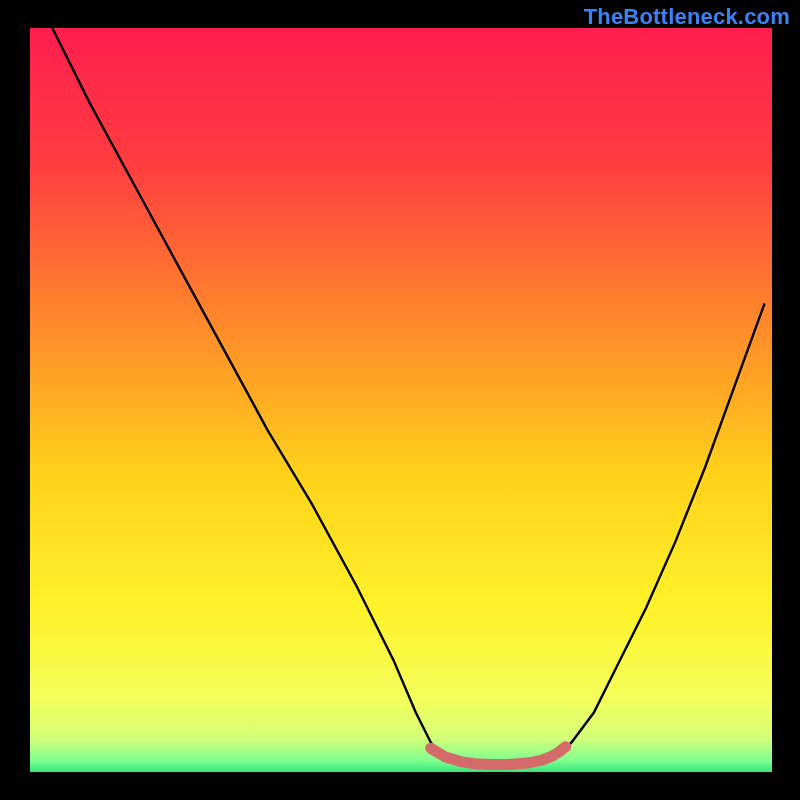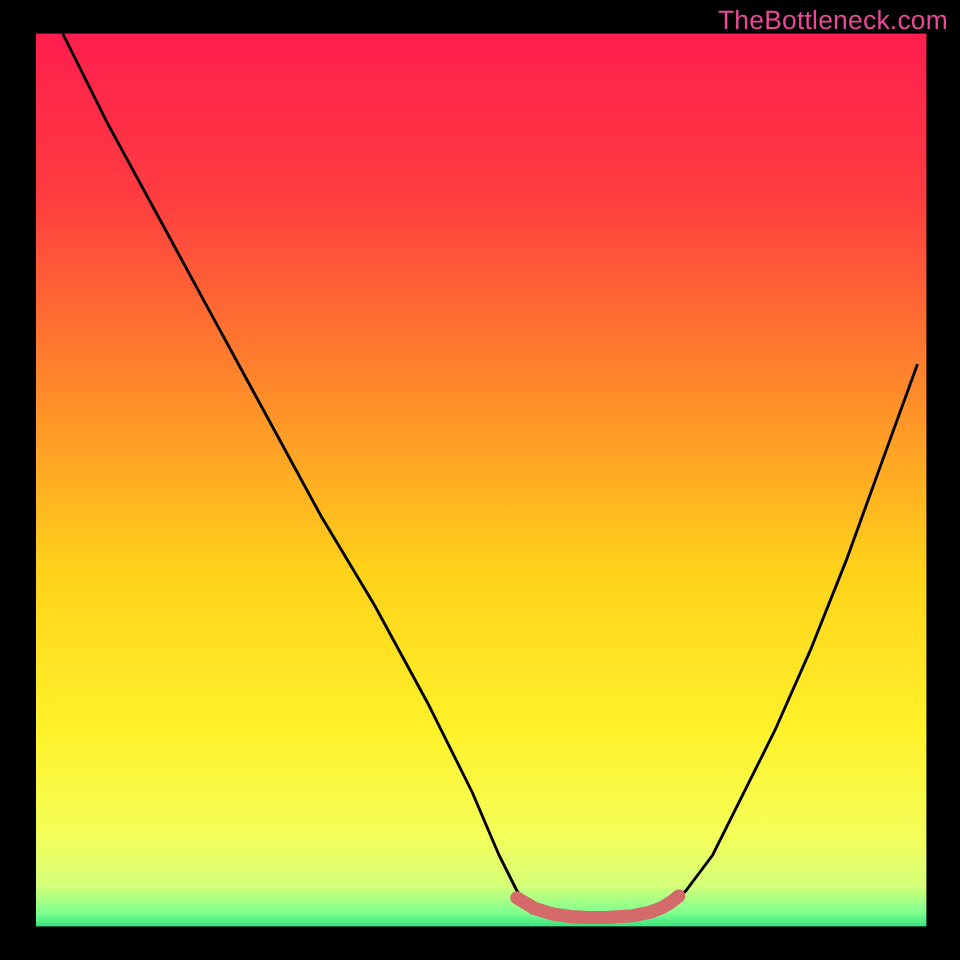--- a/index.html
+++ b/index.html
@@ -14,23 +14,23 @@
   .frame {
     position: relative;
     width: 800px;
     height: 800px;
     background: #000;
   }
   .watermark {
     position: absolute;
     top: 4px;
     right: 10px;
-    color: #ec4899;
+    color: #3b82f6;
     font-size: 22px;
-    font-weight: 400;
+    font-weight: 700;
     letter-spacing: 0.2px;
   }
   svg { display: block; }
 </style>
 </head>
 <body>
 
 <div class="frame">
   <div class="watermark">TheBottleneck.com</div>
   <svg id="chart-svg" width="800" height="800" viewBox="0 0 800 800">

